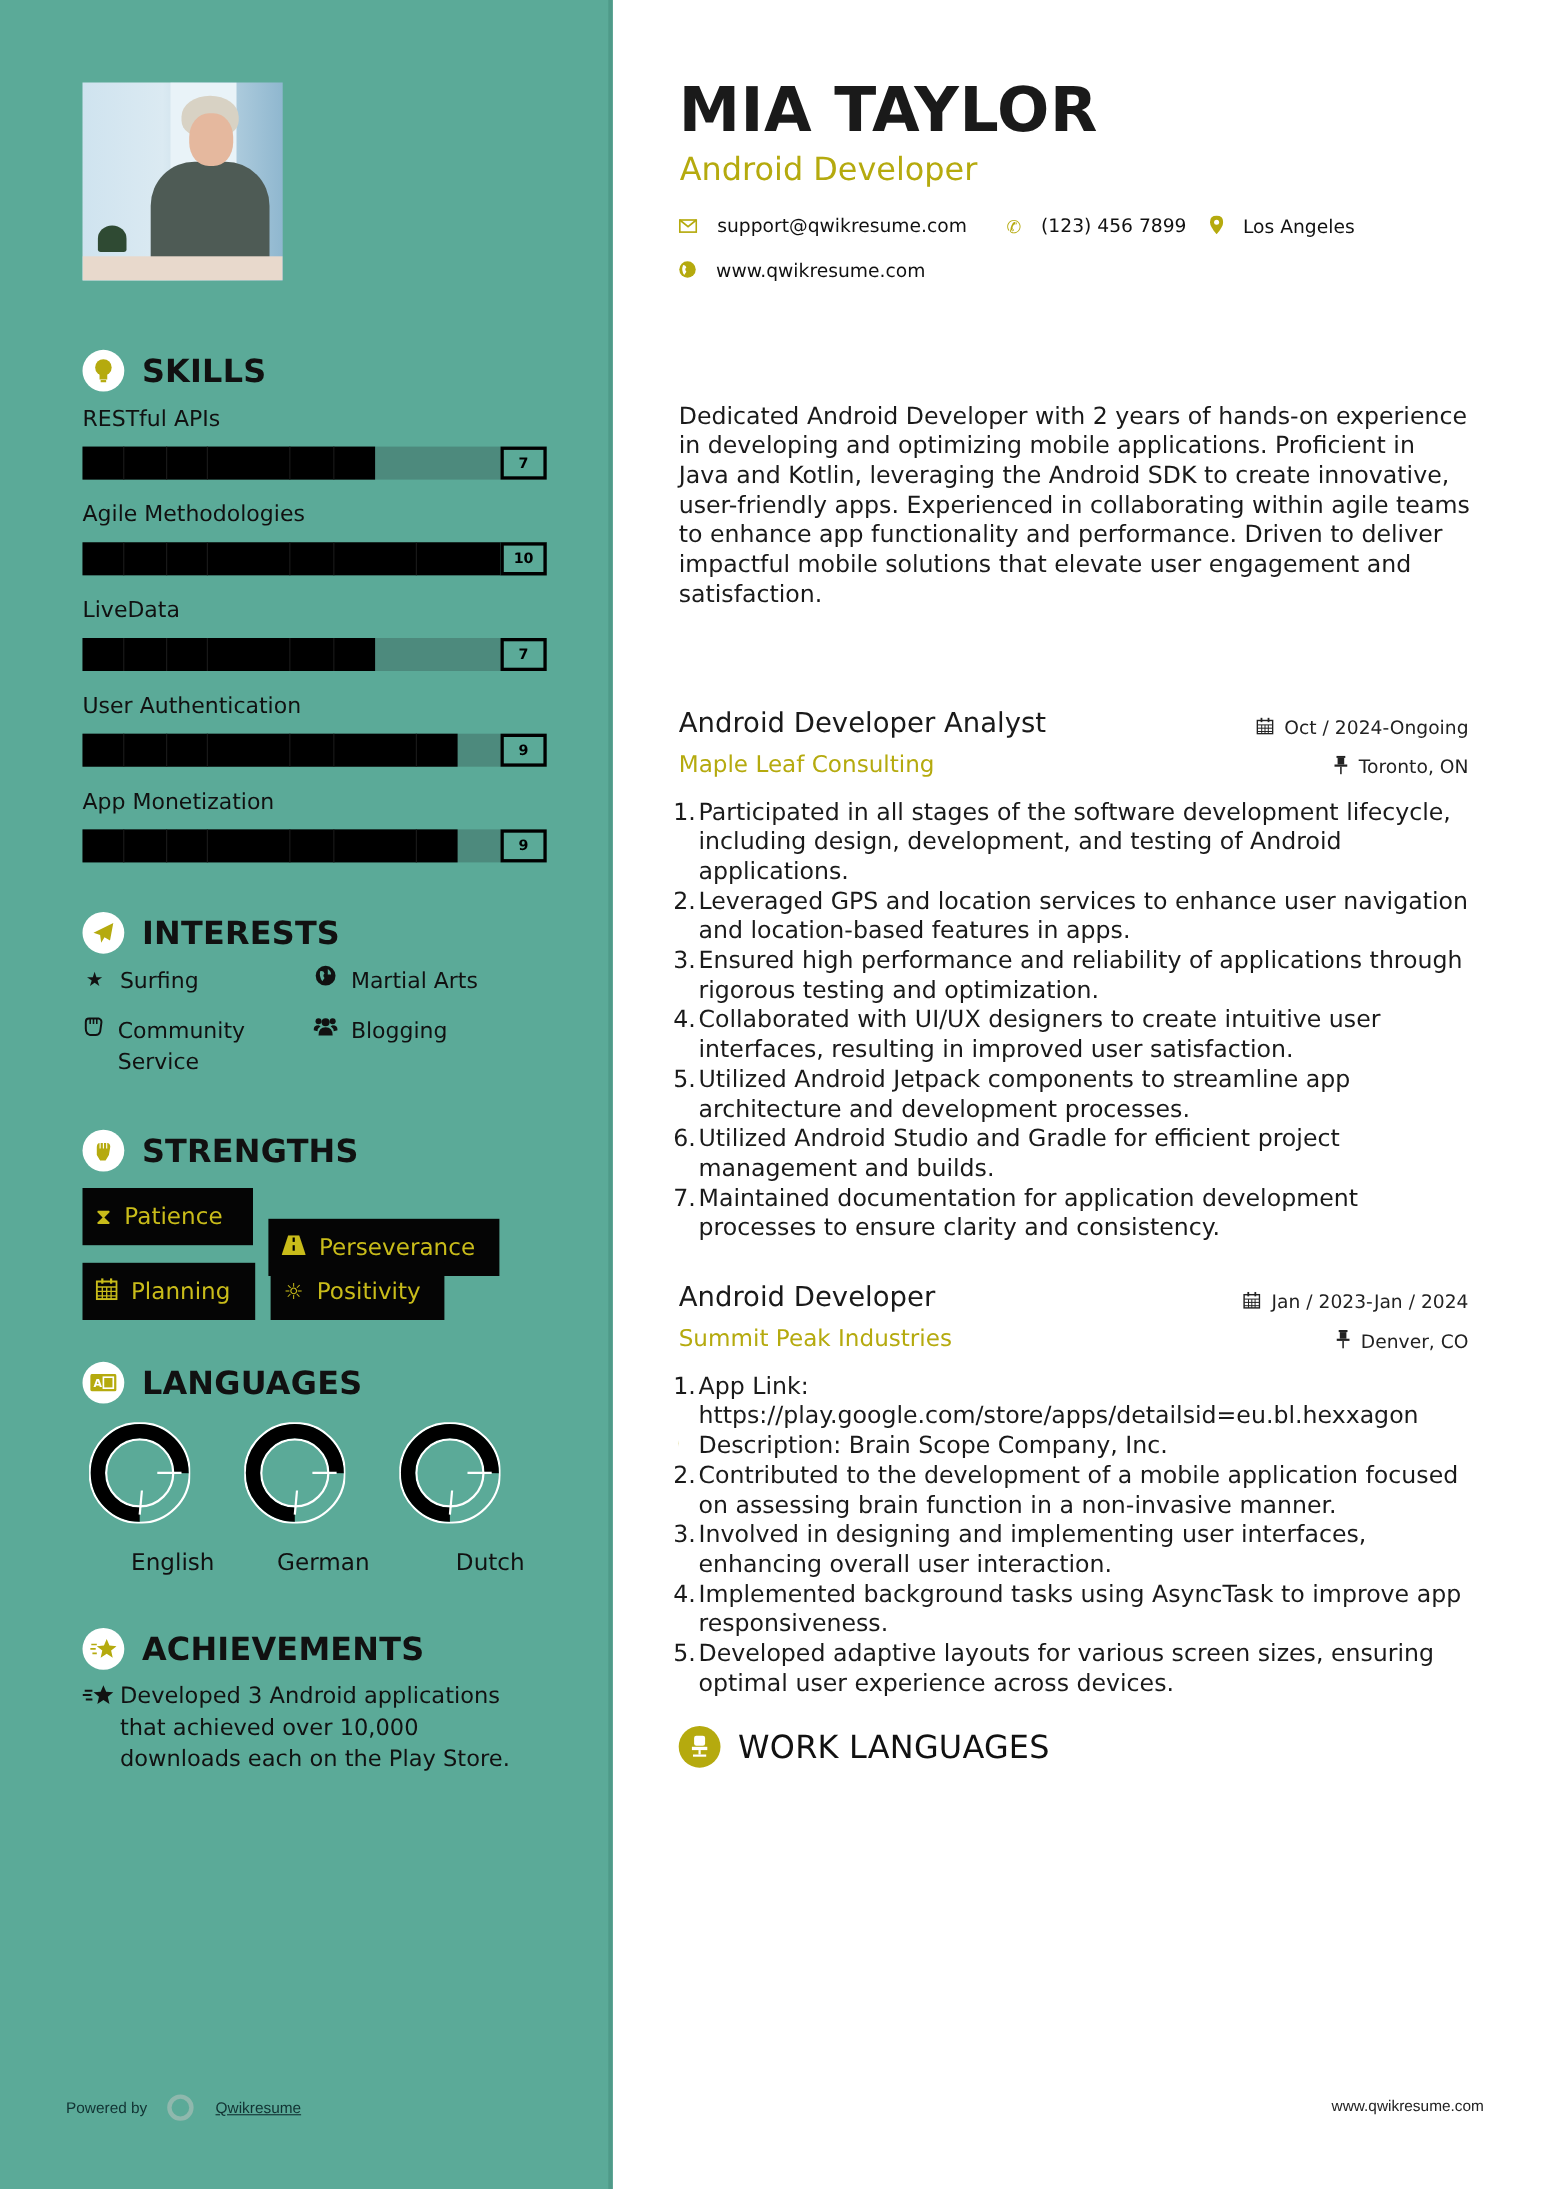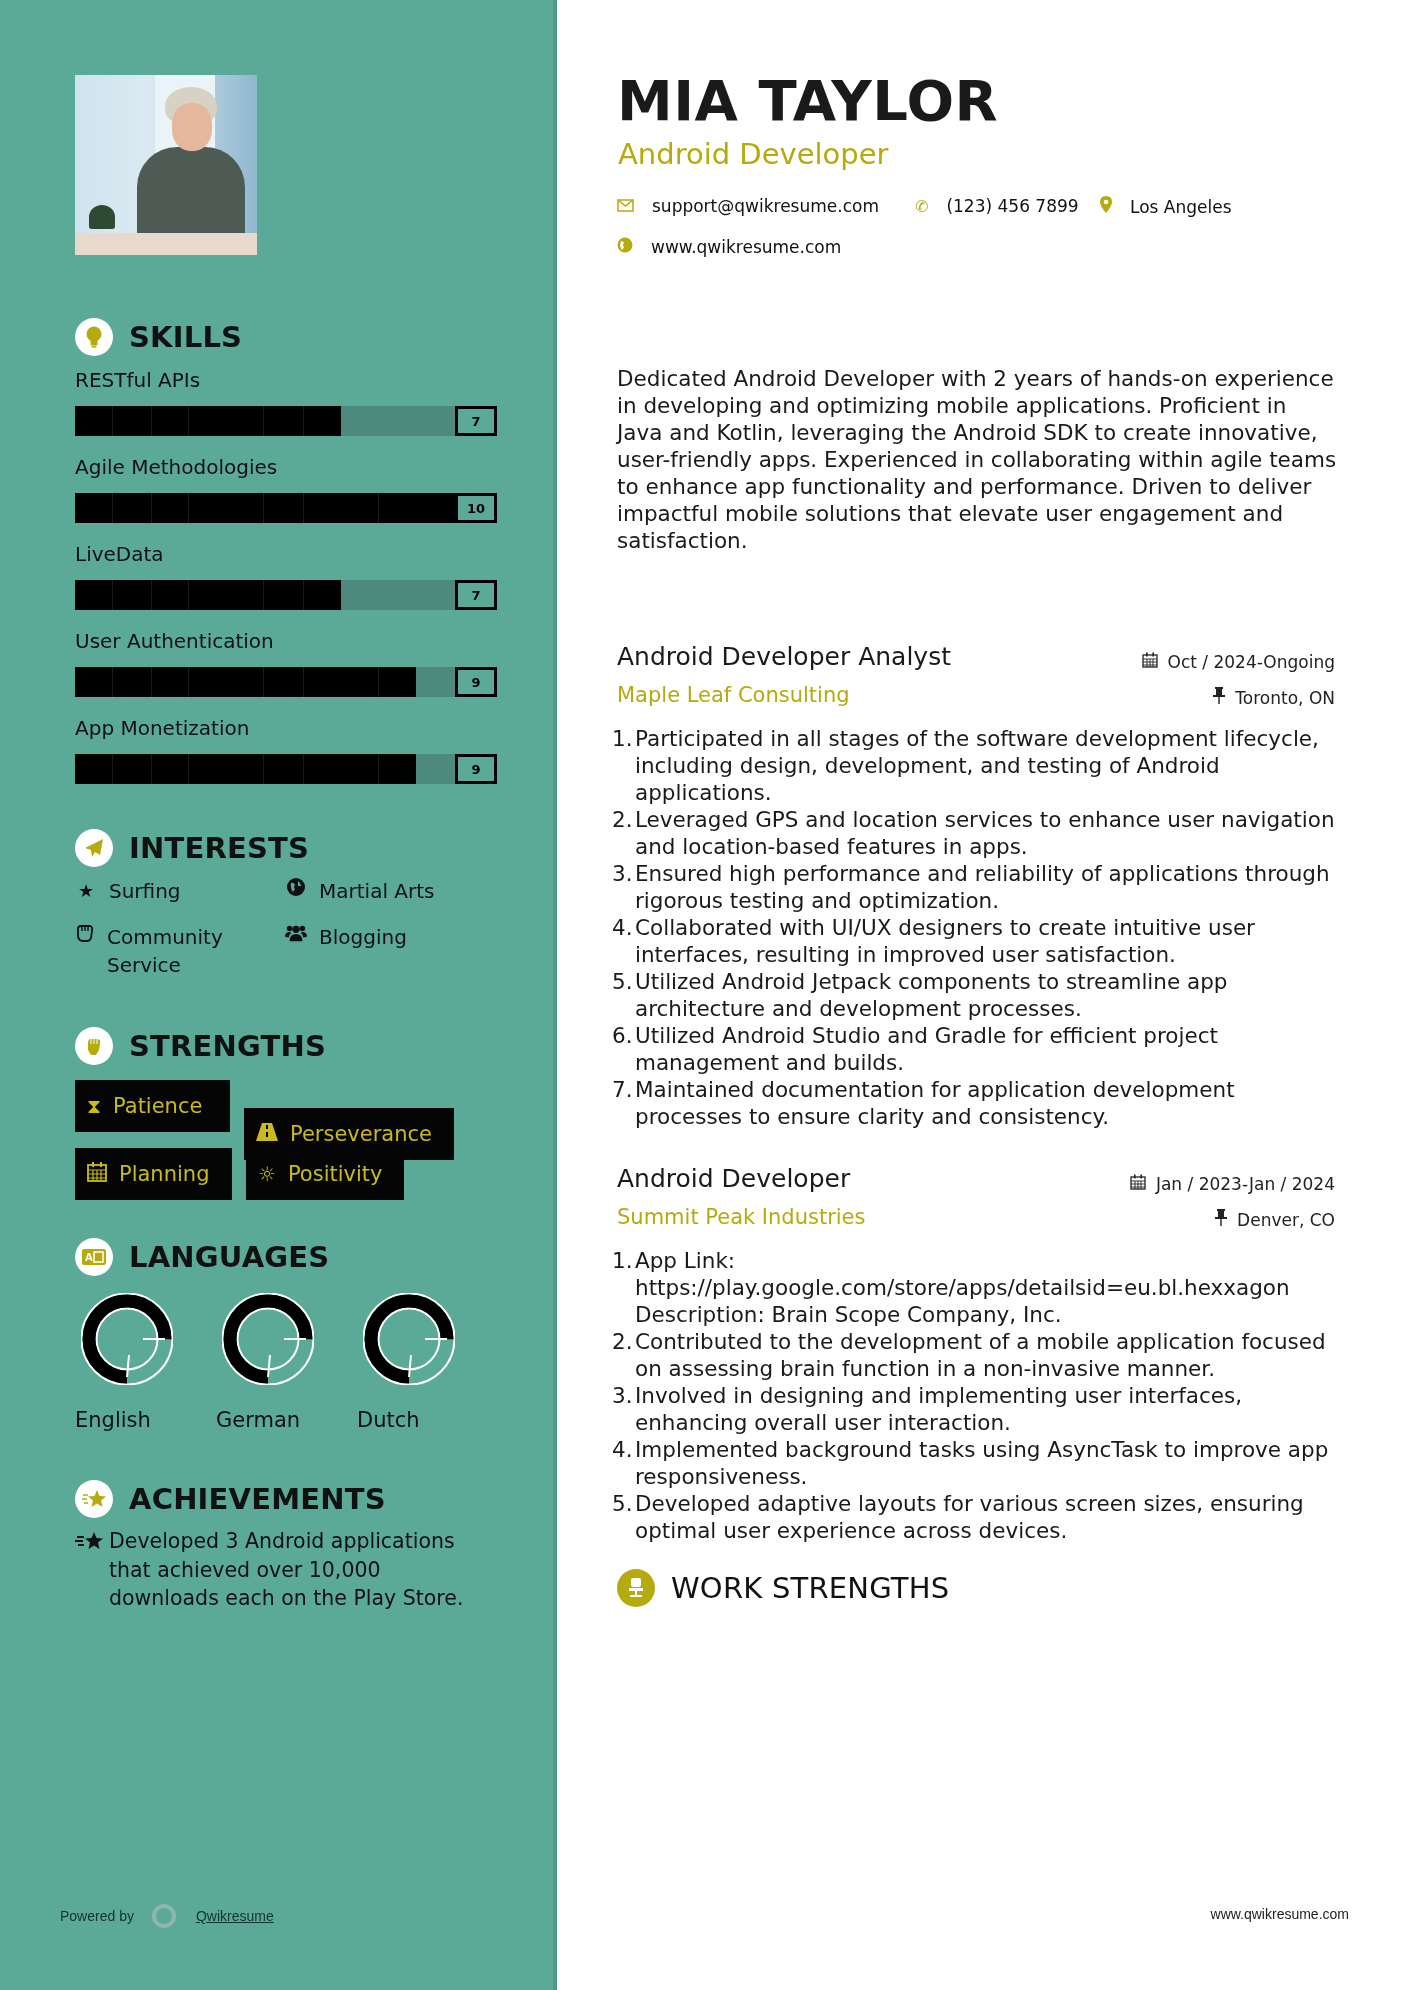--- a/index.html
+++ b/index.html
@@ -33,21 +33,21 @@
   .skill-num { position: absolute; right: 0; top: 0; width: 42px; height: 30px; border: 3px solid #000; background: #5BAA98;
                font-size: 13px; font-weight: bold; display:flex; align-items:center; justify-content:center; color:#000; }
 
   .interest { position: absolute; display:flex; align-items:flex-start; font-size: 20px; color:#111; line-height: 28px; }
   .interest .ic { width: 22px; margin-right: 12px; display:flex; justify-content:center; font-size: 18px; }
 
   .strength { position: absolute; height: 52px; background: #050505; color: #C9BC1A; font-size: 21px; display:flex; align-items:center; padding: 0 12px; }
   .strength .ic { margin-right: 12px; font-size: 20px; color: #C9BC1A; }
 
   .lang { position: absolute; width: 92px; text-align: center; }
-  .lang-label { position:absolute; font-size: 21px; color:#111; text-align:left; width: 120px; }
+  .lang-label { position:absolute; font-size: 21px; color:#111; text-align:right; width: 120px; }
 
   .ach { position: absolute; left: 75px; width: 420px; display: flex; }
   .ach .ic { width: 34px; flex: none; font-size: 20px; padding-top: 2px; }
   .ach .txt { font-size: 20.5px; line-height: 28.5px; color:#111; }
 
   .powered { position: absolute; left: 60px; top: 1904px; font-family: "Liberation Sans", sans-serif; font-size: 14px; color: #133; display:flex; align-items:center; }
   .powered .qlogo { width: 24px; height: 24px; border-radius: 50%; border: 4px solid #8fb8ad; margin: 0 20px 0 18px; }
   .powered a { color: #133; text-decoration: underline; }
 
   .name { position: absolute; left: 617px; top: 68px; font-family: "DejaVu Sans", sans-serif; font-weight: bold; font-size: 56px; color: #1a1a1a; letter-spacing: 0.5px; }
@@ -355,21 +355,21 @@
 
 <div class="sec-head main" style="left:617px; top:593px;">
   <div class="sec-icon" style="background:#B5AA0E;">
     <svg width="20" height="22" viewBox="0 0 20 22">
         <rect x="5" y="1" width="10" height="9" rx="2" fill="#fff"></rect>
         <rect x="3" y="11" width="14" height="3" fill="#fff"></rect>
         <rect x="9" y="14" width="2" height="4" fill="#fff"></rect>
         <rect x="4" y="18" width="12" height="2" fill="#fff"></rect>
       </svg>
   </div>
-  <span class="sec-title" style="font-weight:normal;">WORK STRENGTHS</span>
+  <span class="sec-title" style="font-weight:normal;">WORK LANGUAGES</span>
 </div>
 
 <div class="job-title" style="top:642px;">Android Developer Analyst</div>
 <div class="meta" style="top:652px;">
   <span class="ic">
     <svg width="16" height="16" viewBox="0 0 16 16">
         <rect x="1" y="3" width="14" height="12" fill="none" stroke="#222" stroke-width="1.3"></rect>
         <path d="M1 7 H15 M1 10 H15 M1 13 H15 M5 7 V15 M8 7 V15 M11 7 V15" stroke="#222" stroke-width="0.9"></path>
         <rect x="4" y="0.5" width="1.6" height="4" fill="#222"></rect>
         <rect x="10.4" y="0.5" width="1.6" height="4" fill="#222"></rect>

